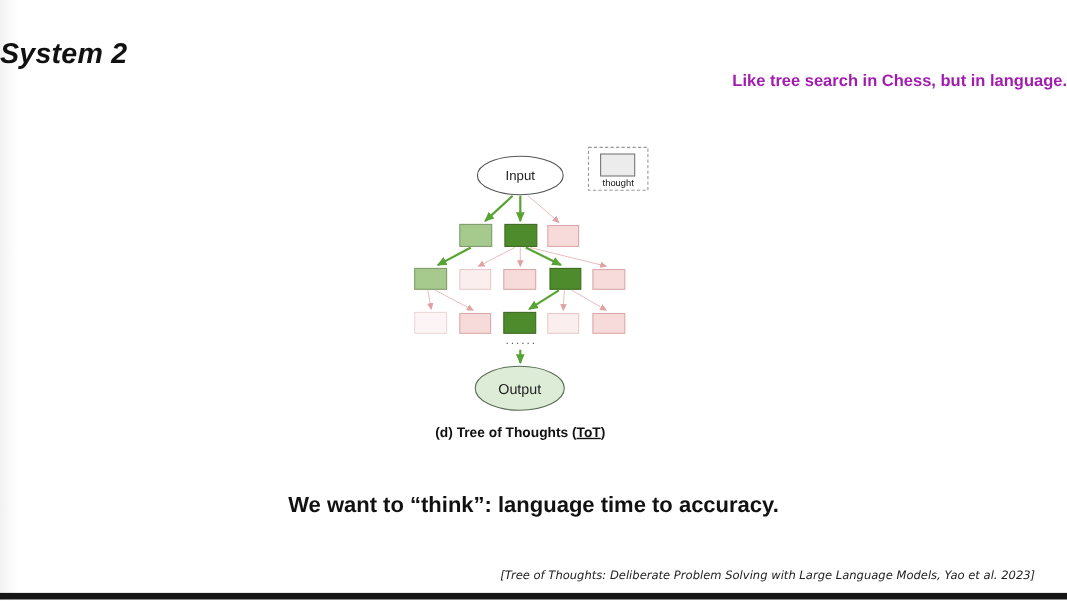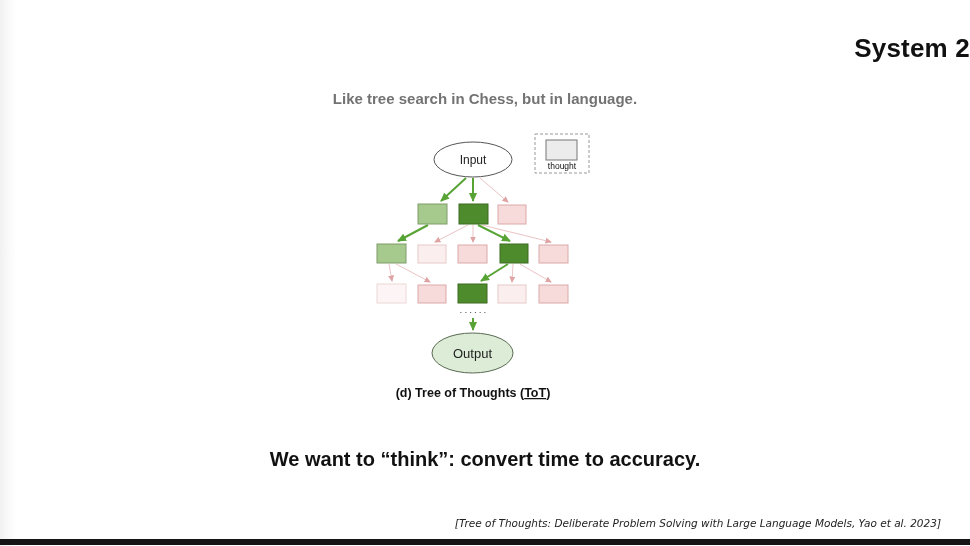--- a/index.html
+++ b/index.html
@@ -5,26 +5,26 @@
   html,body{margin:0;padding:0;background:#ffffff;}
   .stage{
     position:relative;width:970px;height:546px;overflow:hidden;
     background:#ffffff;font-family:"Liberation Sans",sans-serif;
   }
   .left-strip{
     position:absolute;left:0;top:0;width:17px;height:546px;
     background:linear-gradient(to right,#f1f1f1,#fbfbfb 60%,#ffffff);
   }
   .slide-title{
-    position:absolute;top:33px;left:0;width:100%;text-align:right;
-    font-size:26px;font-weight:bold;color:#111;letter-spacing:.2px;margin:0;
+    position:absolute;top:33px;left:0;width:100%;text-align:left;
+    font-size:26px;font-weight:bold;color:#111;letter-spacing:.2px;margin:0;font-style:italic;
   }
   .slide-subtitle{
-    position:absolute;top:90px;left:0;width:100%;text-align:center;
-    font-size:15px;font-weight:bold;color:#737373;margin:0;
+    position:absolute;top:65px;left:0;width:100%;text-align:right;
+    font-size:15px;font-weight:bold;color:#a21caf;margin:0;
   }
   .statement{
     position:absolute;top:448px;left:0;width:100%;text-align:center;
     font-size:20px;font-weight:bold;color:#111;
   }
   .citation{
     position:absolute;top:517px;right:29px;text-align:left;
     font-family:"DejaVu Sans",sans-serif;font-style:italic;
     font-size:10.5px;color:#222;
   }
@@ -100,16 +100,16 @@
     </g>
 
     <text class="dots-text" x="473" y="313" text-anchor="middle">......</text>
 
     <ellipse cx="472.5" cy="353" rx="40.5" ry="20" fill="#dcecd7" stroke="#5a6b54" stroke-width="1"></ellipse>
     <text class="output-label" x="472.5" y="358" text-anchor="middle">Output</text>
 
     <text class="fig-caption" x="473" y="397" text-anchor="middle"><tspan>(d) Tree of Thoughts (</tspan><tspan class="u">ToT</tspan><tspan>)</tspan></text>
   </svg>
 
-  <div class="statement">We want to “think”: convert time to accuracy.</div>
+  <div class="statement">We want to “think”: language time to accuracy.</div>
   <div class="citation">[Tree of Thoughts: Deliberate Problem Solving with Large Language Models, Yao et al. 2023]</div>
   <div class="bottom-bar"></div>
 </div>
 
 </body></html>

